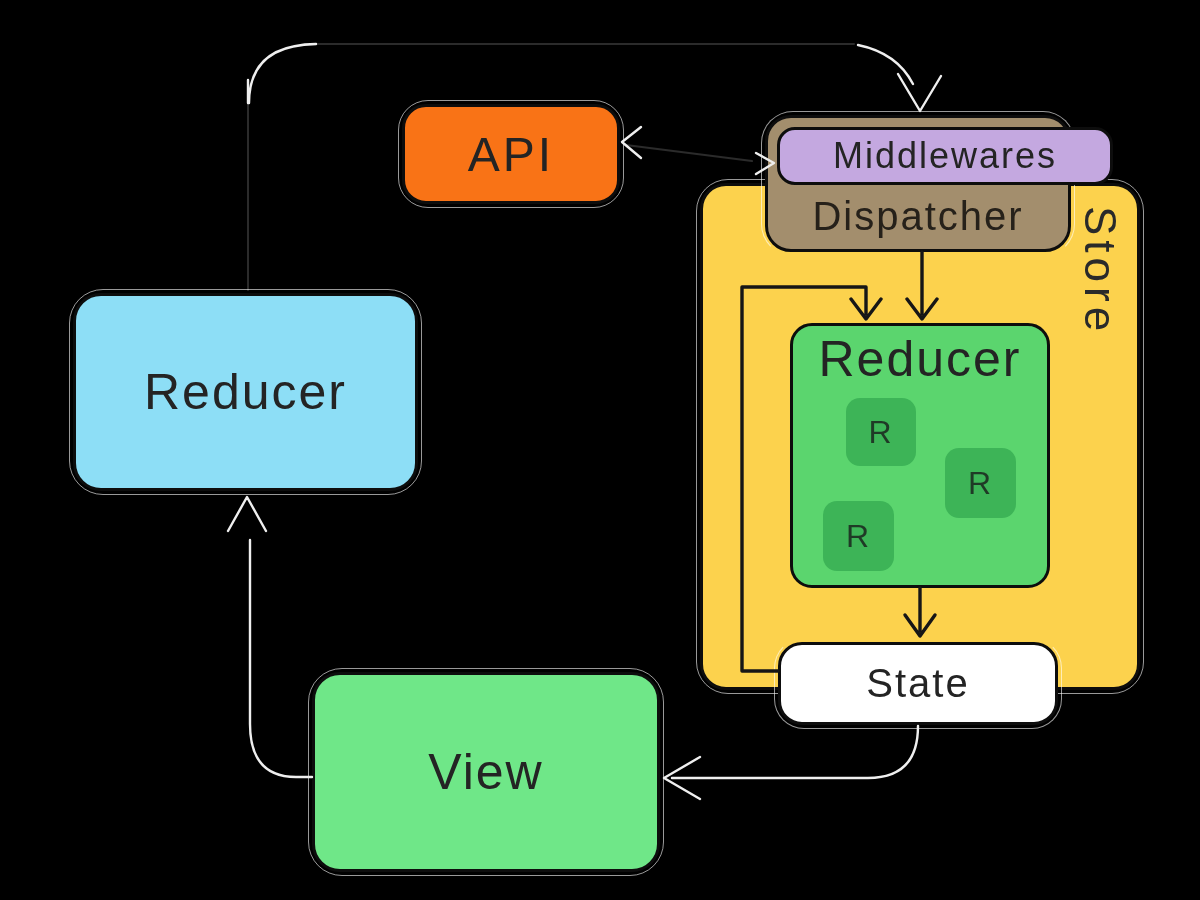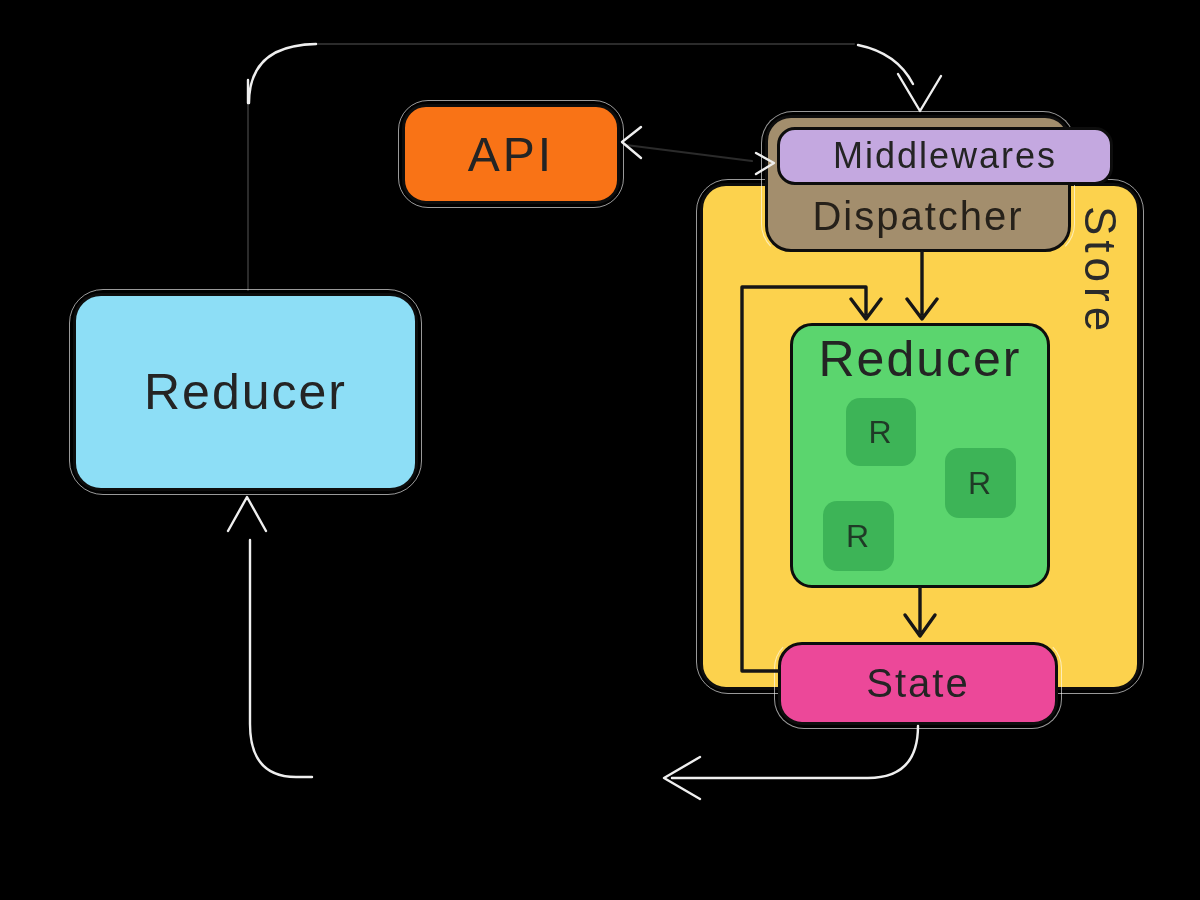--- a/index.html
+++ b/index.html
@@ -90,32 +90,35 @@
       <span>R</span>
     </div>
     <div class="rsq" id="r2" style="background-color: rgb(61, 180, 87);">
       <span>R</span>
     </div>
     <div class="rsq" id="r3" style="background-color: rgb(61, 180, 87);">
       <span>R</span>
     </div>
   </div>
 
-  <div class="box ring ring-no-top z3" id="state" style="background-color: #ec4899;">
+  <div class="box ring ring-no-top z3" id="state" style="background-color: #ffffff;">
     <span>State</span>
   </div>
 
   <div class="box ring z1" id="api" style="background-color: #f97316;">
     <span>API</span>
   </div>
 
   <div class="box ring z1" id="actions" style="background-color: rgb(141, 222, 246);">
     <span>Reducer</span>
   </div>
 
+  <div class="box ring z1" id="view" style="background-color: rgb(111, 231, 136);">
+    <span>View</span>
+  </div>
 
   <svg id="edges" width="1200" height="900" viewBox="0 0 1200 900">
 
     <path class="edge-faint" d="M248 290 V104 M316 44 H854 M626 145 L752 161"></path>
 
     <path class="edge-black" d="M922 252 V314 M907 299 L922 319 L937 299"></path>
     <path class="edge-black" d="M778 671 H742 V287 H866 V314 M851 299 L866 319 L881 299"></path>
     <path class="edge-black" d="M920 588 V631 M905 615 L920 636 L935 615"></path>
 
     <path class="edge-white" d="M248 80 V103 M249 103 Q249 45 316 44"></path>

